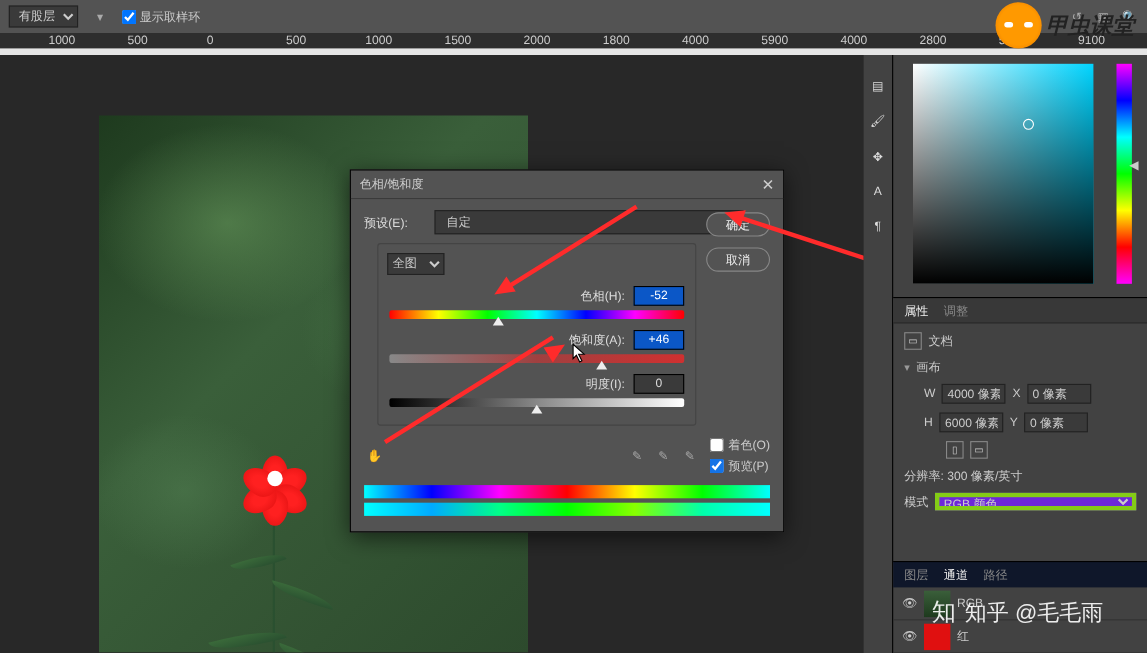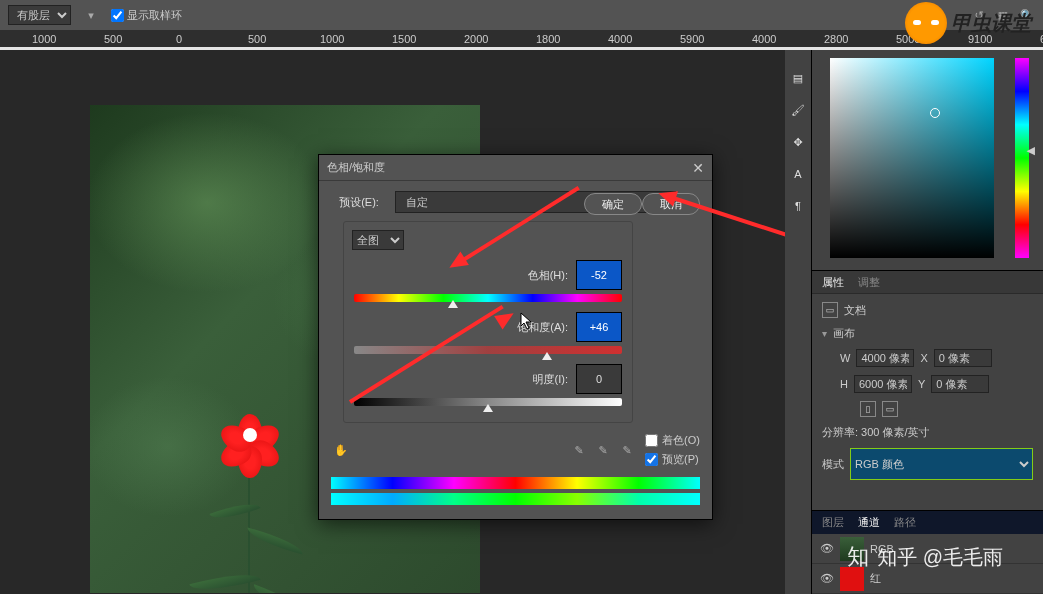--- a/index.html
+++ b/index.html
@@ -2,21 +2,21 @@
 <html><head>
   <meta charset="utf-8">
   <style>
     *{margin:0;padding:0;box-sizing:border-box;font-family:"Microsoft YaHei",Arial,sans-serif;font-size:11px;color:#ccc}
     body{background:#323232;width:1043px;height:594px;overflow:hidden;position:relative}
     .toolbar{height:30px;background:#535353;display:flex;align-items:center;padding:0 8px;gap:12px}
     .toolbar select{background:#3a3a3a;border:1px solid #222;color:#ccc;height:20px;padding:0 4px}
     .toolbar input[type=checkbox]{vertical-align:middle}
     .toolbar .right-icons{margin-left:auto;display:flex;gap:8px}
     .ico{width:16px;height:16px;display:inline-flex;align-items:center;justify-content:center;color:#aaa;cursor:pointer}
-    .ruler-area{height:20px;background:#2e2e2e;border-bottom:3px solid #e5e5e5;display:flex;align-items:center;padding-left:32px;font-size:9px;color:#888}
+    .ruler-area{height:20px;background:#2e2e2e;border-bottom:6px solid #e5e5e5;display:flex;align-items:center;padding-left:44px;font-size:9px;color:#888}
     .ruler-area span{width:72px;flex:none}
     .main{display:flex;height:544px}
     .canvas-col{flex:1;background:#282828;position:relative;overflow:hidden}
     .canvas{position:absolute;left:90px;top:55px;width:390px;height:488px;background:linear-gradient(135deg,#1e3a1e 0%,#3a5f3a 40%,#2d4a2d 100%);overflow:hidden}
     .canvas::before{content:"";position:absolute;inset:0;background:radial-gradient(ellipse 200px 150px at 30% 20%,#6b9e5f88 0%,transparent 60%),radial-gradient(ellipse 150px 120px at 70% 40%,#4a7a4a88 0%,transparent 60%),radial-gradient(ellipse 120px 100px at 20% 70%,#5a8a5a66 0%,transparent 70%)}
     .flower{position:absolute;left:120px;top:285px;width:80px;height:80px}
     .petal{position:absolute;width:24px;height:32px;background:radial-gradient(ellipse,#ff2020 30%,#e01010 100%);border-radius:50% 50% 50% 50%/60% 60% 40% 40%;left:28px;top:24px;transform-origin:50% 100%}
     .petal.p1{transform:rotate(0deg)}.petal.p2{transform:rotate(60deg)}.petal.p3{transform:rotate(120deg)}.petal.p4{transform:rotate(180deg)}.petal.p5{transform:rotate(240deg)}.petal.p6{transform:rotate(300deg)}
     .flower-center{position:absolute;left:33px;top:38px;width:14px;height:14px;background:#fff;border-radius:50%}
     .stem{position:absolute;left:158px;top:360px;width:2px;height:180px;background:#2a5030}
@@ -24,31 +24,31 @@
     .leaf.l1{left:120px;top:400px;width:50px;height:12px;transform:rotate(-20deg)}
     .leaf.l2{left:155px;top:430px;width:60px;height:12px;transform:rotate(15deg)}
     .leaf.l3{left:100px;top:470px;width:70px;height:14px;transform:rotate(-15deg)}
     .leaf.l4{left:160px;top:490px;width:65px;height:13px;transform:rotate(20deg)}
 
     .dialog{position:absolute;left:318px;top:104px;width:395px;background:#535353;border:1px solid #000;box-shadow:0 4px 20px rgba(0,0,0,.6);z-index:50}
     .dlg-title{height:26px;display:flex;align-items:center;padding:0 8px;border-bottom:1px solid #3a3a3a}
     .dlg-close{margin-left:auto;cursor:pointer;font-size:14px;color:#ccc}
     .dlg-body{padding:10px 12px 14px}
     .dlg-row{display:flex;align-items:center;margin-bottom:8px;gap:8px}
-    .dlg-row label{width:56px;text-align:center;color:#ddd}
+    .dlg-row label{width:56px;text-align:left;color:#ddd}
     .dlg-select{flex:1;height:22px;background:#3a3a3a;border:1px solid #222;color:#ccc;padding:0 6px}
     .dlg-btn{width:58px;height:22px;background:#535353;border:1px solid #888;border-radius:11px;color:#eee;cursor:pointer}
-    .dlg-btncol{position:absolute;right:12px;top:38px;display:flex;flex-direction:row;}
+    .dlg-btncol{position:absolute;right:12px;top:38px;display:flex;flex-direction:column;gap:10px}
     .slider-group{margin:6px 0 0 12px;padding:8px 0;border:1px solid #444;border-radius:3px;width:290px}
     .slider-group .sg-head{padding:0 8px 8px}
     .slider-group .sg-head select{background:#3a3a3a;border:1px solid #222;color:#ccc;height:20px;width:52px}
     .sld{padding:2px 10px 8px}
     .sld-top{display:flex;align-items:center;gap:8px;justify-content:flex-end}
     .sld-top label{color:#ddd}
-    .sld-val{width:46px;height:30px;background:#0b57c7;border:1px solid #000;color:#fff;text-align:center}
+    .sld-val{width:46px;height:18px;background:#0b57c7;border:1px solid #000;color:#fff;text-align:center}
     .sld-val.plain{background:#3a3a3a;color:#ddd}
     .sld-track{height:8px;margin-top:4px;position:relative;border-radius:2px}
     .hue-track{background:linear-gradient(90deg,red,#ff0,#0f0,#0ff,#00f,#f0f,red)}
     .sat-track{background:linear-gradient(90deg,#888,#a04040,#d03030)}
     .lig-track{background:linear-gradient(90deg,#000,#888,#fff)}
     .thumb{position:absolute;top:6px;width:0;height:0;border-left:5px solid transparent;border-right:5px solid transparent;border-bottom:8px solid #eee}
     .dlg-foot{display:flex;align-items:center;margin-top:10px;gap:10px}
     .hand-ico{width:20px;height:20px}
     .eyedrops{margin-left:auto;display:flex;gap:8px}
     .chk{display:flex;align-items:center;gap:4px}
@@ -68,21 +68,21 @@
     .cp-field{position:absolute;left:18px;top:8px;width:164px;height:200px;background:linear-gradient(to bottom,transparent,#000),linear-gradient(to right,#fff,#00d4ff)}
     .cp-ring{position:absolute;left:118px;top:58px;width:10px;height:10px;border:1px solid #fff;border-radius:50%}
     .cp-hue{position:absolute;right:14px;top:8px;width:14px;height:200px;background:linear-gradient(#f0f,#00f,#0ff,#0f0,#ff0,red,#f0f)}
     .cp-hue-thumb{position:absolute;right:8px;top:94px}
     .panel-tabs{height:24px;display:flex;align-items:center;gap:14px;padding:0 10px;background:#383838;border-top:1px solid #000;border-bottom:1px solid #2a2a2a}
     .panel-tabs span{color:#888;cursor:pointer}
     .panel-tabs span.act{color:#eee}
     .propbody{padding:8px 10px;flex:1}
     .propbody .row{display:flex;align-items:center;gap:6px;margin-bottom:8px;font-size:10px;color:#999}
     .propbody input[type=text]{width:58px;height:18px;background:#3a3a3a;border:1px solid #222;color:#ccc;padding:0 4px}
-    .propbody select{height:32px;background:#0c4a6e;border:1px solid #84cc16;color:#ccc;flex:1}
+    .propbody select{height:16px;background:#6d28d9;border:4px solid #84cc16;color:#ccc;flex:1}
     .propbody .docico{width:16px;height:16px;border:1px solid #888;display:inline-flex;align-items:center;justify-content:center;font-size:9px}
     .layer-tabs{height:24px;display:flex;align-items:center;gap:14px;padding:0 10px;background:#0f172a;border-top:1px solid #000}
     .layer-tabs span{color:#888;cursor:pointer}.layer-tabs span.act{color:#eee}
     .layer-row{height:30px;display:flex;align-items:center;gap:6px;padding:0 8px;border-bottom:1px solid #333}
     .layer-row .eye{color:#ccc}
     .layer-thumb{width:24px;height:24px;background:linear-gradient(#3a5f3a,#1e3a1e)}
     .layer-thumb.solid{background:#e01010}
 
     .logo{position:absolute;right:12px;top:2px;z-index:100;display:flex;align-items:center;gap:4px}
     .logo-ninja{width:42px;height:42px;background:radial-gradient(circle,#f90 60%,#e07000 100%);border-radius:50%;position:relative}

